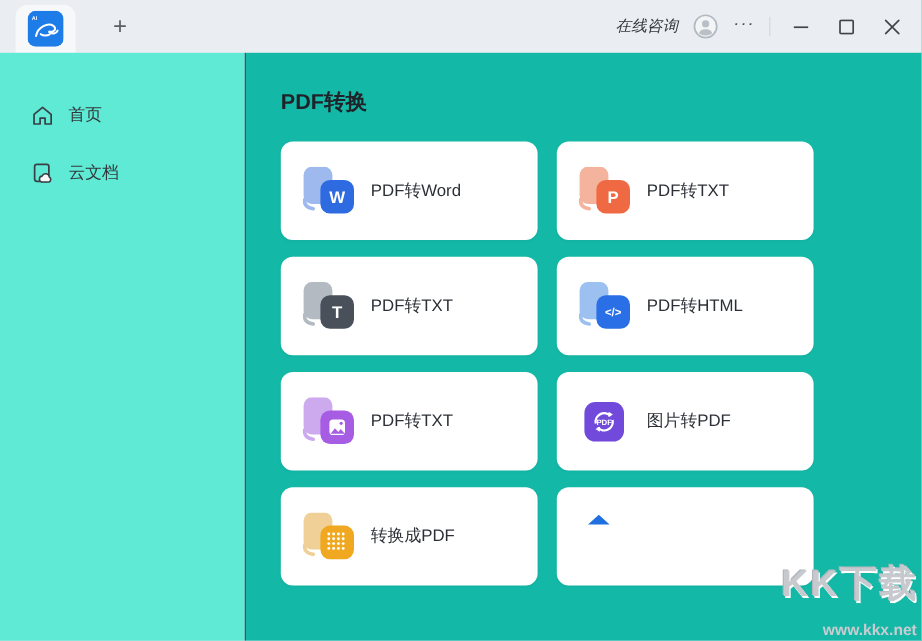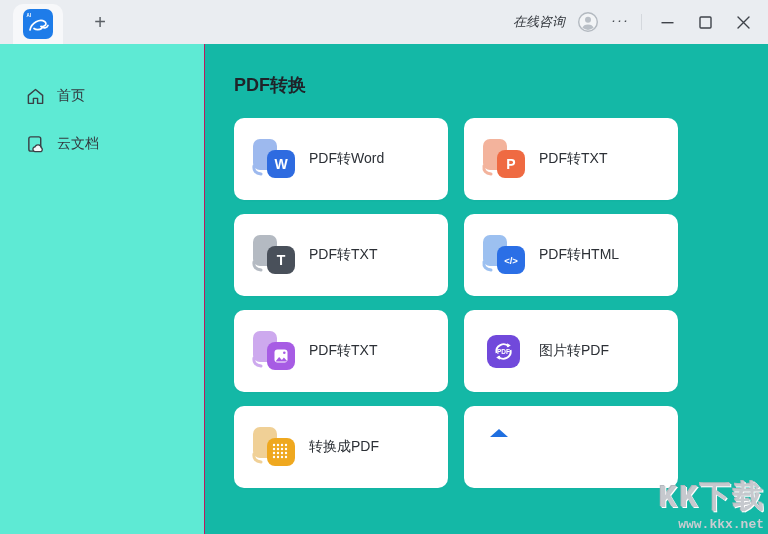--- a/index.html
+++ b/index.html
@@ -63,27 +63,27 @@
   .tool-icon { width:46px; height:40px; flex:none; display:block; }
   .glyph-letter { font-family:"Liberation Sans","DejaVu Sans",sans-serif; }
 
   .partial-tri {
     position:absolute; left:26px; top:23px; width:0; height:0;
     border-left:9px solid transparent; border-right:9px solid transparent;
     border-bottom:8px solid #1f6fe0;
   }
 
   
-  .watermark { position:absolute; right:2px; bottom:2px; text-align:right; pointer-events:none;font-family:Liberation Mono, monospace; }
+  .watermark { position:absolute; right:2px; bottom:2px; text-align:right; pointer-events:none; }
   .wm-title {
     font-size:31px; font-weight:800; letter-spacing:2px; color:#c6c9ce;
     text-shadow:1px 1px 0 #ffffff, -1px -1px 0 #b4b8be;
     line-height:1.0;
   }
-  .wm-url { font-size:13px; font-weight:600; color:#caccd1; margin-top:3px; margin-right:2px; }
+  .wm-url { font-size:13px; font-weight:600; color:#caccd1; margin-top:15px; margin-right:2px; }
 </style>
 </head>
 <body>
 
 <div class="topbar">
   <div class="tab">
     <svg class="applogo" viewBox="0 0 30 30">
       <rect width="30" height="30" rx="7" fill="#1e7ce9"></rect>
       <text x="3.5" y="7.5" font-size="4.5" font-weight="bold" fill="#ffffff">AI</text>
       <path d="M7 21 C8.5 13.5 17 9.5 21.5 12.5 C24.5 14.5 22.5 18.5 17.5 17.2 C20.5 20 24 19 25 16.5 M11 19.5 C13 21 16.5 21 18.5 19.5" stroke="#ffffff" stroke-width="1.7" fill="none" stroke-linecap="round"></path>

